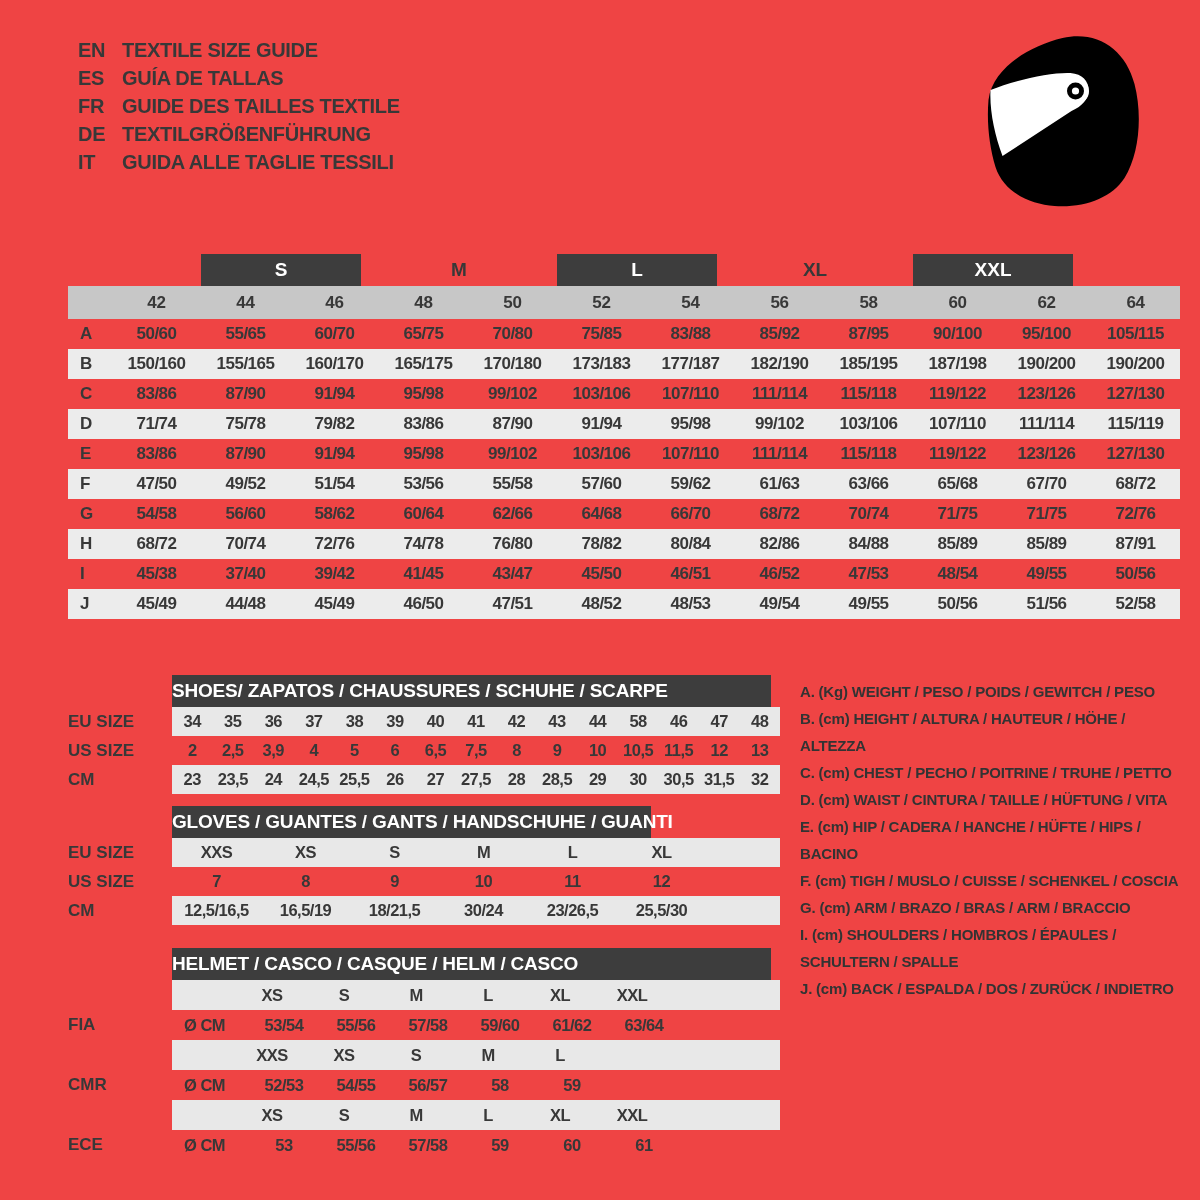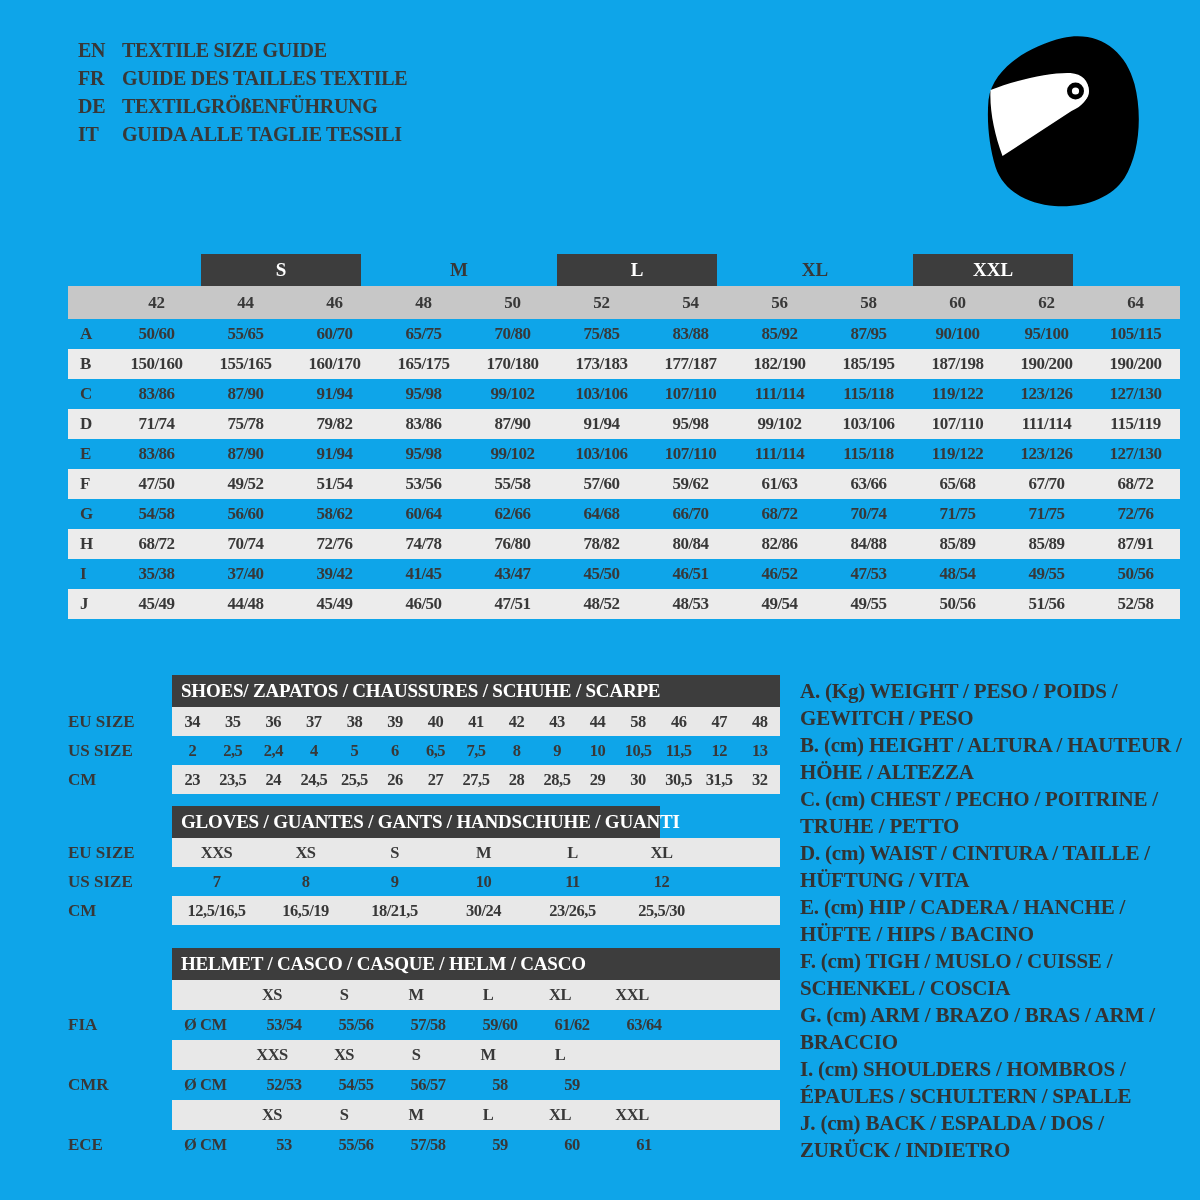--- a/index.html
+++ b/index.html
@@ -5,21 +5,21 @@
   :root{
     --dark:#3d3d3d;
     --numband:#c7c7c7;
     --stripe:#ececec;
     --subband:#e8e8e8;
     --ink:#383838;
   }
   html,body{margin:0;padding:0;}
   body{width:1200px;height:1200px;background:#fff;position:relative;
        font-family:"Liberation Sans", sans-serif;color:var(--ink);}
-  .page{position:absolute;inset:0;background:#0ea5e9;overflow:hidden;font-family:Liberation Serif, serif;}
+  .page{position:absolute;inset:0;background:#ef4444;overflow:hidden;}
 
   
   #title-block{position:absolute;left:78px;top:36px;}
   .t-line{display:flex;font-weight:bold;font-size:20px;line-height:28px;letter-spacing:-0.3px;}
   .t-lang{width:44px;}
 
   
   #helmet-icon{position:absolute;left:983px;top:28px;}
 
   
@@ -38,52 +38,56 @@
   tr.stripe td{background:var(--stripe);}
 
   
   .sub-section{position:absolute;left:68px;width:712px;}
   #shoes-section{top:675px;}
   #gloves-section{top:806px;}
   #helmet-section{top:948px;}
   .sub-header-row{display:flex;}
   .spacer-col{width:104px;flex:0 0 104px;}
   .dark-bar{background:var(--dark);color:#fff;font-weight:bold;font-size:19px;
-            height:32px;line-height:32px;padding-left:9px;letter-spacing:-0.2px;white-space:nowrap;}
+            height:32px;line-height:32px;padding-left:0;letter-spacing:-0.2px;white-space:nowrap;}
   #shoes-header{width:599px;}
   #gloves-header{width:479px;}
   #helmet-header{width:599px;}
   .sub-row{display:flex;height:29px;}
   #helmet-rows .sub-row{height:30px;}
   .sub-label{width:104px;flex:0 0 104px;font-weight:bold;font-size:17px;line-height:29px;}
   #helmet-rows .sub-label{line-height:30px;}
   .sub-content{width:608px;flex:0 0 608px;display:flex;}
   .sub-content.shaded{background:var(--subband);}
   .cell{text-align:center;font-weight:bold;font-size:16.5px;line-height:29px;letter-spacing:-0.5px;white-space:nowrap;}
   #helmet-rows .cell{line-height:30px;}
   .cell.eq{flex:1 1 0;}
   .cell.gw{flex:0 0 89px;width:89px;}
   .cell.hu{flex:0 0 64px;width:64px;}
   .cell.hw{flex:0 0 72px;width:72px;}
   .cell.unit{text-align:left;padding-left:12px;}
   .filler{flex:1 1 auto;}
 
   
   #legend{position:absolute;left:800px;top:678px;width:392px;
-          font-weight:bold;font-size:21px;line-height:27px;letter-spacing:-0.2px;color:#333;}
+          font-weight:bold;font-size:15px;line-height:27px;letter-spacing:-0.2px;color:#333;}
 </style>
 </head>
 <body>
 
 <div class="page">
 
   <div id="title-block">
       <div class="t-line">
         <span class="t-lang">EN</span>
         <span class="t-text">TEXTILE SIZE GUIDE</span>
+      </div>
+      <div class="t-line">
+        <span class="t-lang">ES</span>
+        <span class="t-text">GUÍA DE TALLAS</span>
       </div>
       <div class="t-line">
         <span class="t-lang">FR</span>
         <span class="t-text">GUIDE DES TAILLES TEXTILE</span>
       </div>
       <div class="t-line">
         <span class="t-lang">DE</span>
         <span class="t-text">TEXTILGRÖßENFÜHRUNG</span>
       </div>
       <div class="t-line">
@@ -270,21 +274,21 @@
             <td class="val">78/82</td>
             <td class="val">80/84</td>
             <td class="val">82/86</td>
             <td class="val">84/88</td>
             <td class="val">85/89</td>
             <td class="val">85/89</td>
             <td class="val">87/91</td>
           </tr>
           <tr>
             <td class="row-label">I</td>
-            <td class="val">35/38</td>
+            <td class="val">45/38</td>
             <td class="val">37/40</td>
             <td class="val">39/42</td>
             <td class="val">41/45</td>
             <td class="val">43/47</td>
             <td class="val">45/50</td>
             <td class="val">46/51</td>
             <td class="val">46/52</td>
             <td class="val">47/53</td>
             <td class="val">48/54</td>
             <td class="val">49/55</td>
@@ -333,21 +337,21 @@
             <span class="cell eq">46</span>
             <span class="cell eq">47</span>
             <span class="cell eq">48</span>
           </div>
         </div>
         <div class="sub-row">
           <div class="sub-label">US SIZE</div>
           <div class="sub-content">
             <span class="cell eq">2</span>
             <span class="cell eq">2,5</span>
-            <span class="cell eq">2,4</span>
+            <span class="cell eq">3,9</span>
             <span class="cell eq">4</span>
             <span class="cell eq">5</span>
             <span class="cell eq">6</span>
             <span class="cell eq">6,5</span>
             <span class="cell eq">7,5</span>
             <span class="cell eq">8</span>
             <span class="cell eq">9</span>
             <span class="cell eq">10</span>
             <span class="cell eq">10,5</span>
             <span class="cell eq">11,5</span>

